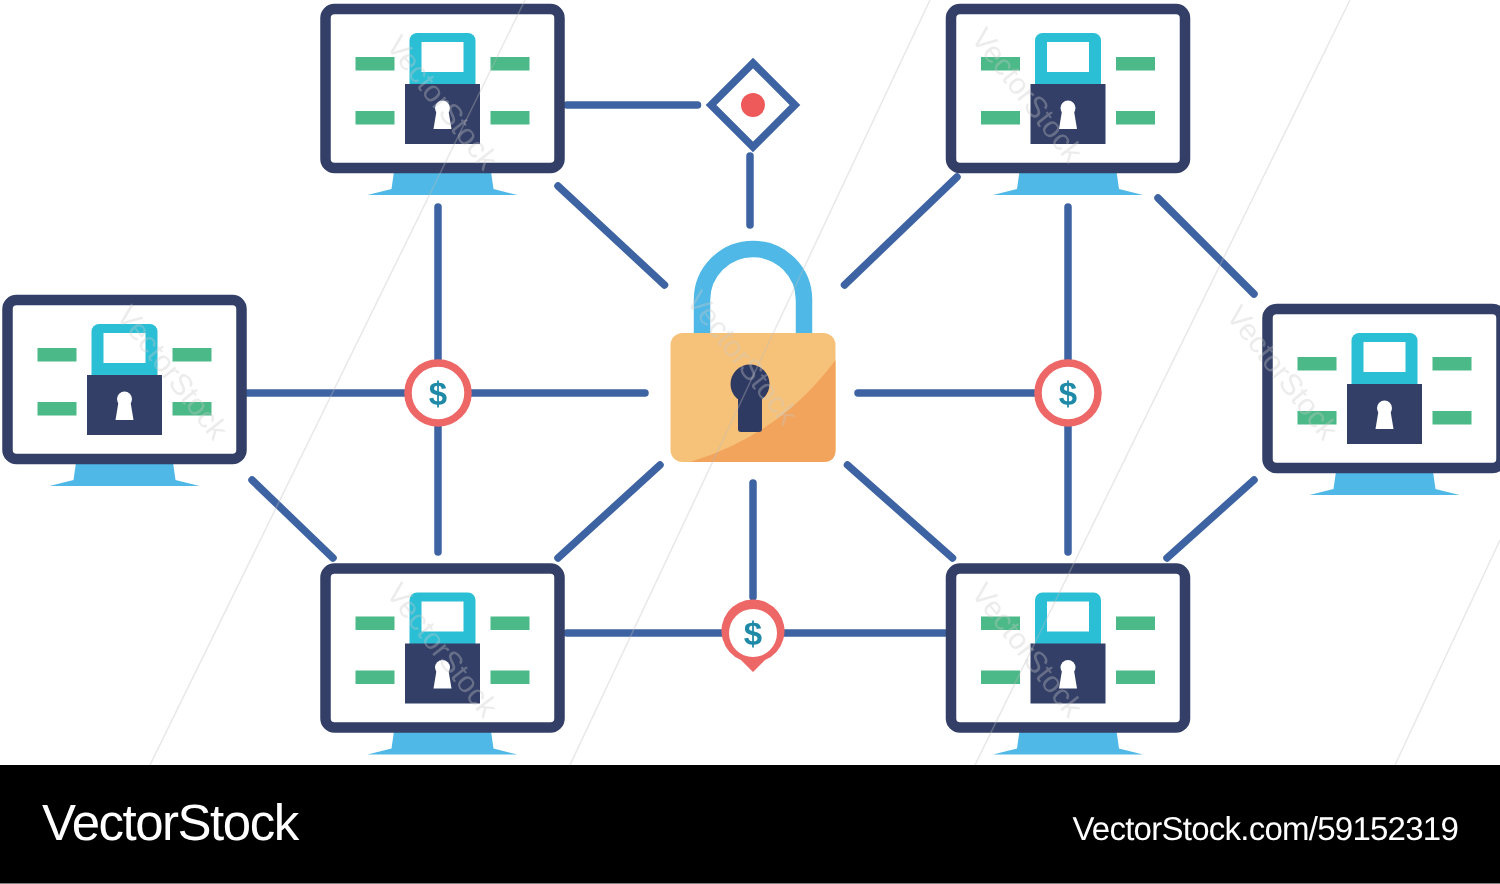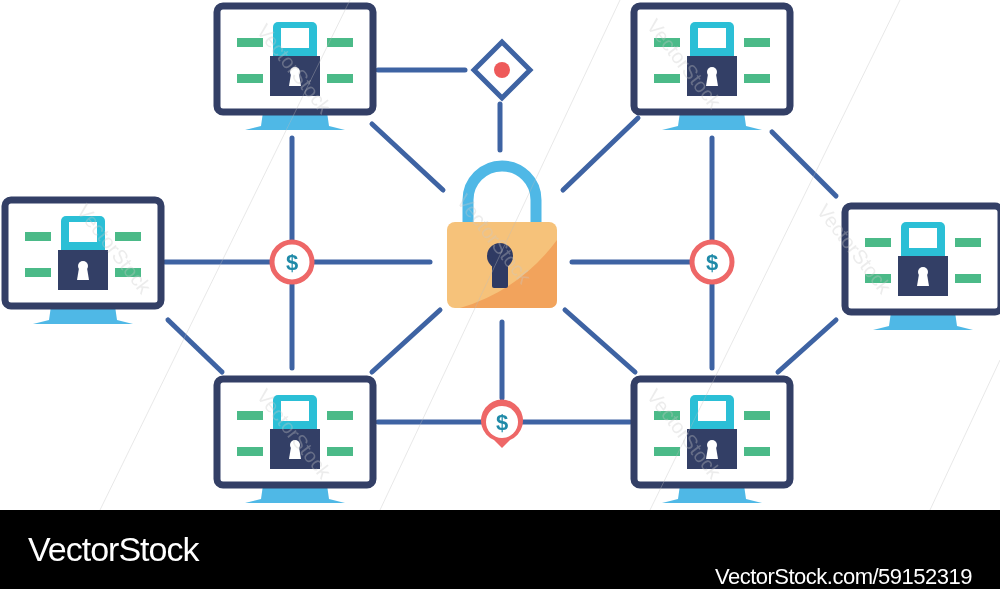--- a/index.html
+++ b/index.html
@@ -1,20 +1,20 @@
 <!DOCTYPE html>
 <html><head>
 <meta charset="utf-8">
 <style>
   html, body { margin:0; padding:0; }
   body { width:1000px; height:589px; position:relative; overflow:hidden; background:#ffffff; font-family:"Liberation Sans", sans-serif; }
   #canvas { position:absolute; left:0; top:0; width:1000px; height:510px; }
   .footer { position:absolute; left:0; top:510px; width:1000px; height:79px; background:#000; color:#fff; }
   .footer .brand { position:absolute; left:28px; top:20px; font-size:34px; letter-spacing:-1px; font-family:"Liberation Sans", sans-serif; }
-  .footer .ref { position:absolute; right:28px; top:30px; font-size:22px; letter-spacing:-0.5px; font-family:"Liberation Sans", sans-serif;margin-top:24px; }
+  .footer .ref { position:absolute; right:28px; top:30px; font-size:22px; letter-spacing:-0.5px; font-family:"Liberation Sans", sans-serif; }
   .wm { position:absolute; color:rgba(200,200,200,0.35); font-size:20px; transform:rotate(52deg); transform-origin:left top; white-space:nowrap; pointer-events:none; }
 </style>
 </head>
 <body>
 
 <svg id="canvas" viewBox="0 0 1000 510" width="1000" height="510" xmlns="http://www.w3.org/2000/svg">
   <defs>
     <g id="monitor">
 
       <path d="M 48 108 L 112 108 L 114 122 L 130 126 L 30 126 L 46 122 Z" fill="#4fb8e6"></path>

